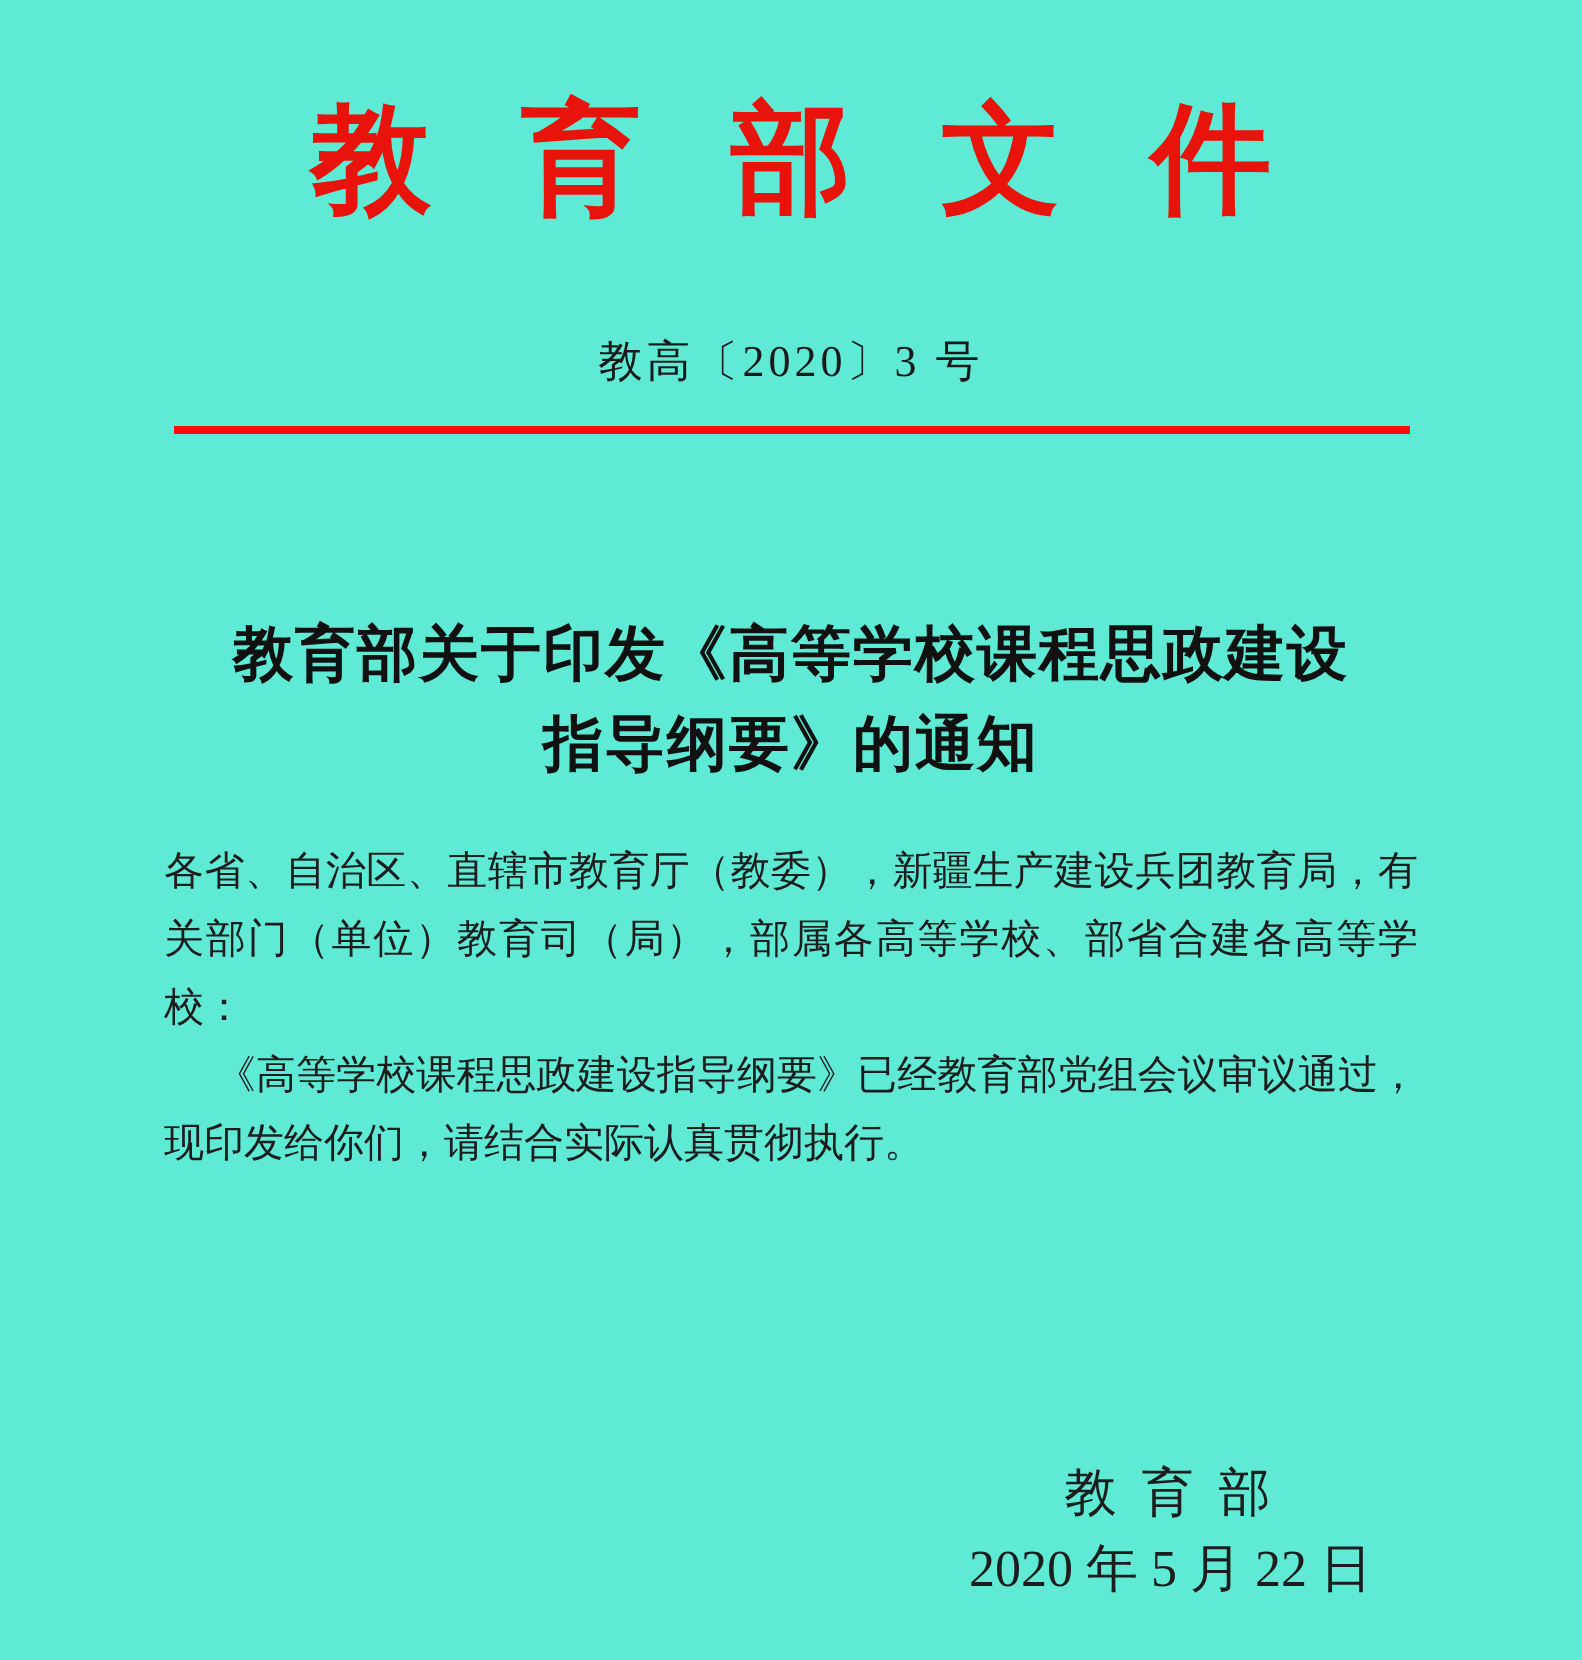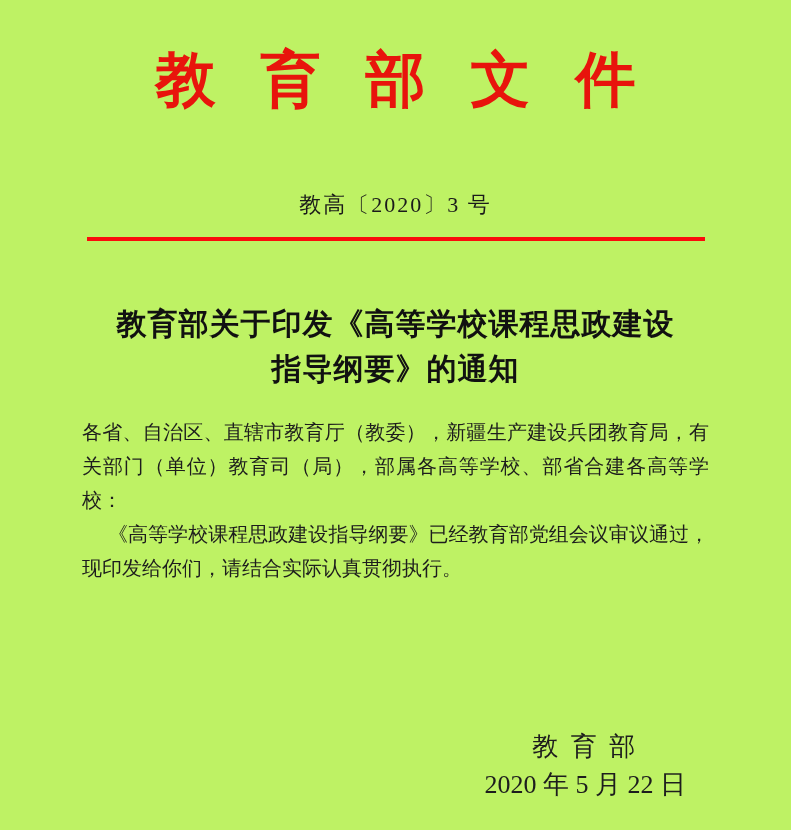--- a/index.html
+++ b/index.html
@@ -4,57 +4,57 @@
 <style>
   html, body {
     margin: 0;
     padding: 0;
     background: #ffffff;
   }
   .page {
     position: relative;
     width: 791px;
     height: 830px;
-    background: #bef264;
+    background: #5eead4;
     overflow: hidden;
     font-family: "Liberation Serif", serif;
     color: #1a1a1a;
   }
   
   .letterhead {
     padding-top: 46px;
     text-align: center;
     font-size: 60px;
     line-height: 68px;
     font-weight: 700;
     color: #e8140c;
     letter-spacing: 45px;
     padding-left: 45px; 
     white-space: nowrap;
   }
   
   .doc-number {
-    margin-top: 78px;
+    margin-top: 54px;
     text-align: center;
     font-size: 22px;
     line-height: 26px;
     letter-spacing: 2px;
     color: #1a1a1a;
   }
   
   .red-rule {
     margin: 19px auto 0 auto;
     width: 618px;
     height: 4px;
     background: #fa0c0c;
     border: none;
   }
   
   .notice-title {
-    margin-top: 60px;
+    margin-top: 88px;
     text-align: center;
     font-family: "Liberation Sans", sans-serif;
     font-weight: 700;
     font-size: 30px;
     line-height: 45px;
     color: #111111;
     letter-spacing: 1px;
   }
   
   .body-text {

